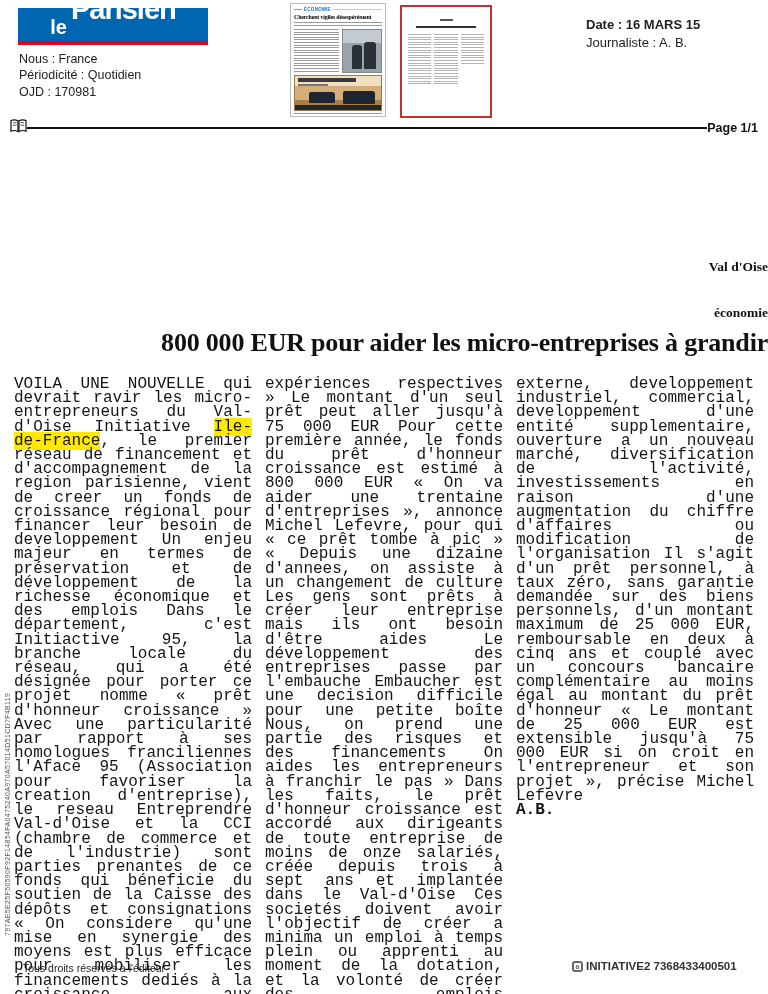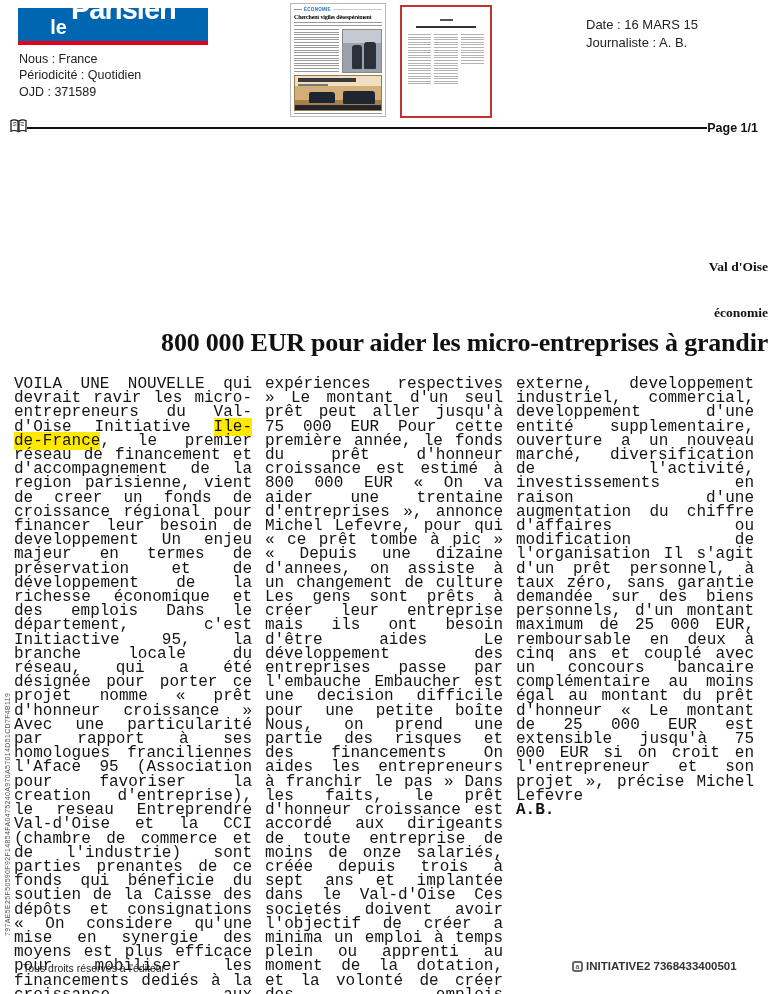--- a/index.html
+++ b/index.html
@@ -7,21 +7,21 @@
        font-family:"Liberation Sans",sans-serif;color:#111}
   .abs{position:absolute}
 
   
   .logo{left:18px;top:8px;width:190px;height:33px;background:#0066b2;border-bottom:4px solid #e2001a;
         display:flex;align-items:flex-end;justify-content:center;color:#fff;font-weight:bold;}
   .logo .le{font-size:20px;padding-bottom:2px;margin-right:4px}
   .logo .main{font-size:29px;letter-spacing:-1px;line-height:1;padding-bottom:17px}
   .meta{left:19px;top:51px;font-size:12.5px;line-height:1.3;color:#222}
   .dateblock{left:586px;top:16px;font-size:13px;line-height:1.35;color:#222}
-  .dateblock .b{font-weight:normal}
+  .dateblock .b{font-weight:bold}
 
   
   .thumb1{left:290px;top:3px;width:96px;height:114px;background:#fff;border:1px solid #b9b9b9;
           box-sizing:border-box;overflow:hidden;padding:2px 3px}
   .t1-top{display:flex;align-items:center;gap:2px;height:7px}
   .t1-dash{width:8px;height:1px;background:#999}
   .t1-eco{color:#1a6fb5;font-weight:bold;font-size:4.5px;letter-spacing:.3px;white-space:nowrap}
   .t1-rule{flex:1;height:1px;background:#c9c9c9}
   .t1-headline{font-family:"Liberation Serif",serif;font-weight:bold;font-size:6px;letter-spacing:-.2px;
                white-space:nowrap;overflow:hidden;height:9px;line-height:9px;color:#000}
@@ -82,21 +82,21 @@
 </head>
 <body>
 
 <div class="abs logo">
   <span class="le">le</span>
   <span class="main">Parisien</span>
 </div>
 <div class="abs meta">
   <div>Nous : France</div>
   <div>Périodicité : Quotidien</div>
-  <div>OJD : 371589</div>
+  <div>OJD : 170981</div>
 </div>
 
 <div class="abs thumb1">
   <div class="t1-top">
     <div class="t1-dash"></div>
     <div class="t1-eco">ÉCONOMIE</div>
     <div class="t1-rule"></div>
   </div>
   <div class="t1-headline">Cherchent vigiles désespérément</div>
   <div class="txtlines t1-deck"></div>

